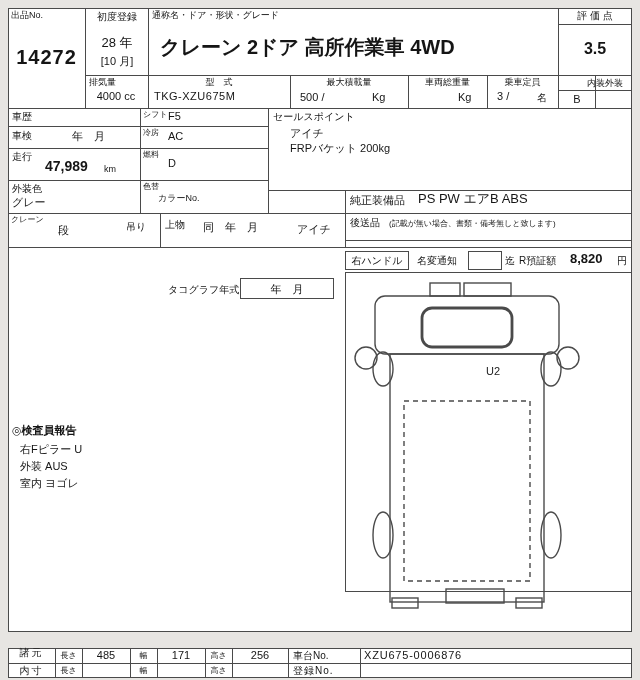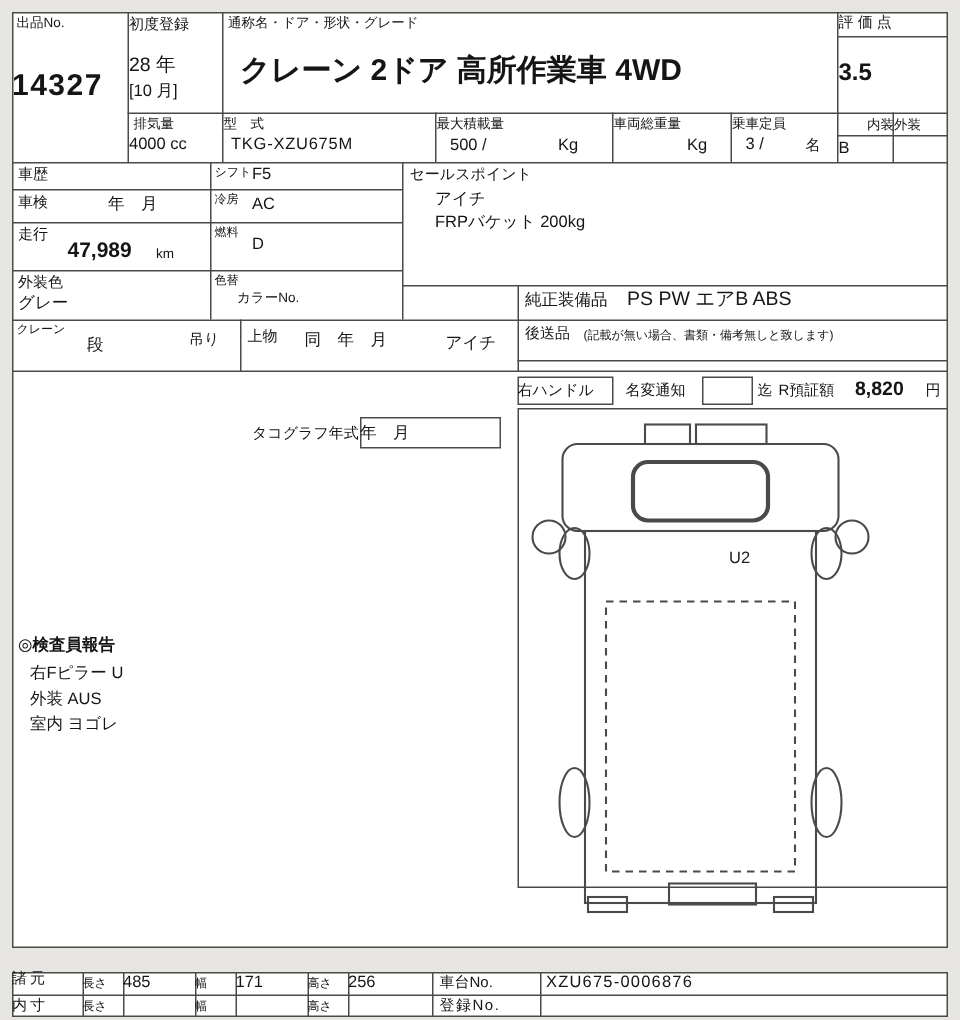--- a/index.html
+++ b/index.html
@@ -3,21 +3,21 @@
 <meta charset="utf-8">
 <style>
   *{margin:0;padding:0;box-sizing:border-box}
   html,body{background:#e7e5e2}
   .sheet{position:relative;width:640px;height:680px;background:#e7e5e2;
          font-family:"Liberation Sans","DejaVu Sans",sans-serif;color:#151515;overflow:hidden}
   .p{position:absolute;background:#fff;border:1px solid #4a4a4a}
   .vl{position:absolute;width:1px;background:#4a4a4a}
   .hl{position:absolute;height:1px;background:#4a4a4a}
   .t{position:absolute;white-space:nowrap;line-height:1.15}
-  .c{}
+  .c{text-align:center}
   .b{font-weight:bold}
   .f8{font-size:8px}.f9{font-size:9px}.f10{font-size:10px}.f11{font-size:11px}
   .f12{font-size:11px}.f13{font-size:13px}.f14{font-size:14px}.f16{font-size:16px}.f20{font-size:20px}
   svg{position:absolute;left:0;top:0}
   .truck{stroke:#4a4a4a;fill:none;stroke-width:1.4}
 </style>
 </head>
 <body>
 
 <div class="sheet">
@@ -41,21 +41,21 @@
   <i class="hl" style="left:8px;top:126px;width:260px"></i>
   <i class="hl" style="left:8px;top:148px;width:260px"></i>
   <i class="hl" style="left:8px;top:180px;width:260px"></i>
   <i class="hl" style="left:8px;top:213px;width:624px"></i>
   <i class="hl" style="left:268px;top:190px;width:364px"></i>
   <i class="hl" style="left:345px;top:240px;width:287px"></i>
   <i class="hl" style="left:558px;top:24px;width:74px"></i>
   <i class="hl" style="left:558px;top:90px;width:74px"></i>
 
   <span class="t f9" style="left:11px;top:10px">出品No.</span>
-  <span class="t f20 b c" style="left:8px;top:46px;width:77px;letter-spacing:1px">14327</span>
+  <span class="t f20 b c" style="left:8px;top:46px;width:77px;letter-spacing:1px">14272</span>
   <span class="t f10 c" style="left:86px;top:11px;width:62px">初度登録</span>
   <span class="t f13 c" style="left:86px;top:36px;width:62px">28 年</span>
   <span class="t f11 c" style="left:86px;top:55px;width:62px">[10 月]</span>
   <span class="t f9" style="left:152px;top:10px">通称名・ドア・形状・グレード</span>
   <span class="t f20 b" style="left:160px;top:36px">クレーン 2ドア 高所作業車 4WD</span>
   <span class="t f10 c" style="left:559px;top:10px;width:72px">評 価 点</span>
   <span class="t f16 b c" style="left:559px;top:40px;width:72px">3.5</span>
 
   <span class="t f9" style="left:89px;top:77px">排気量</span>
   <span class="t f11 c" style="left:86px;top:90px;width:60px">4000 cc</span>

